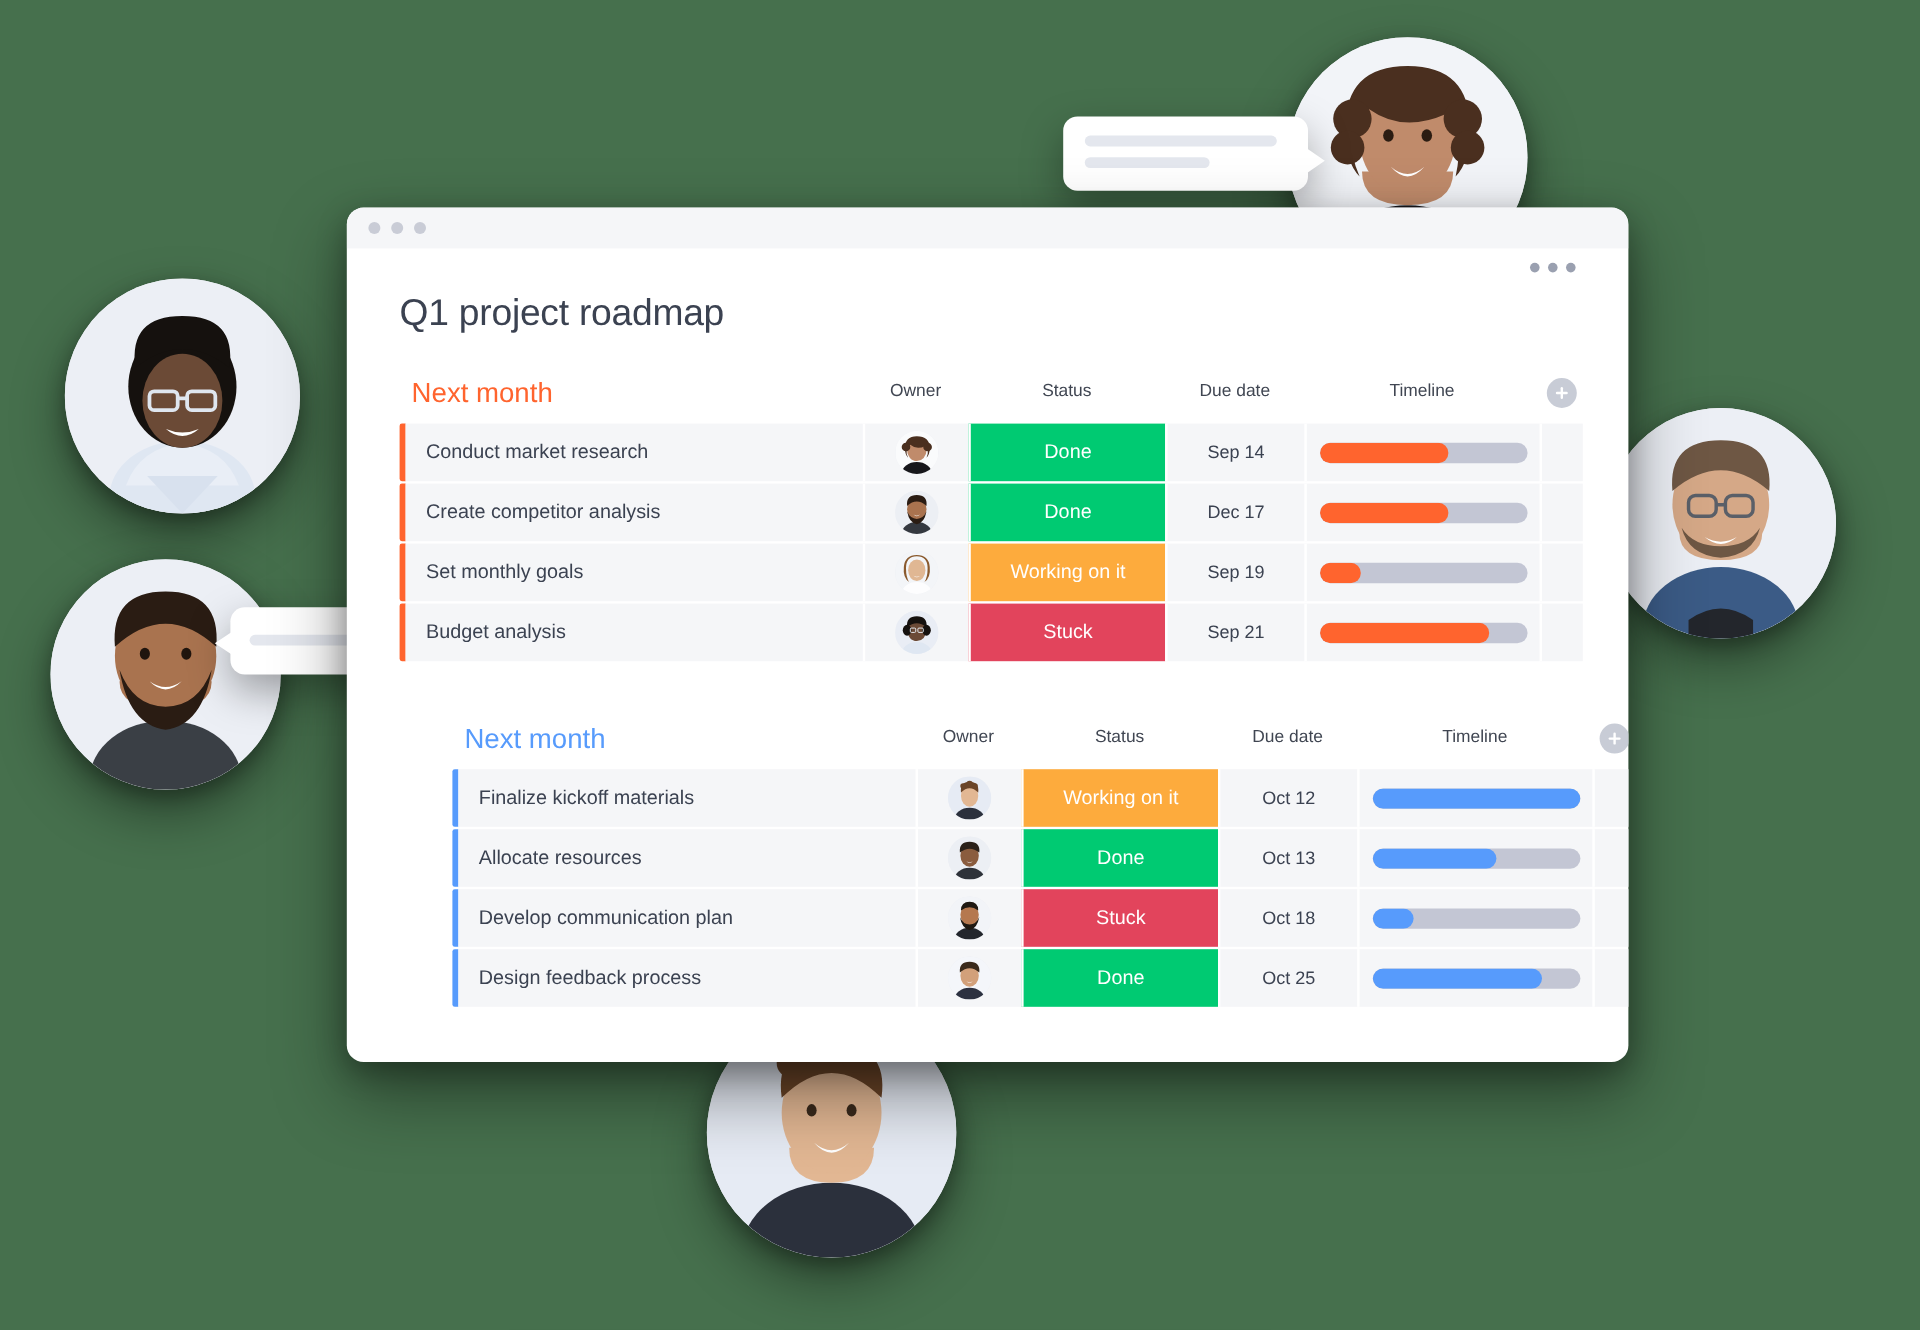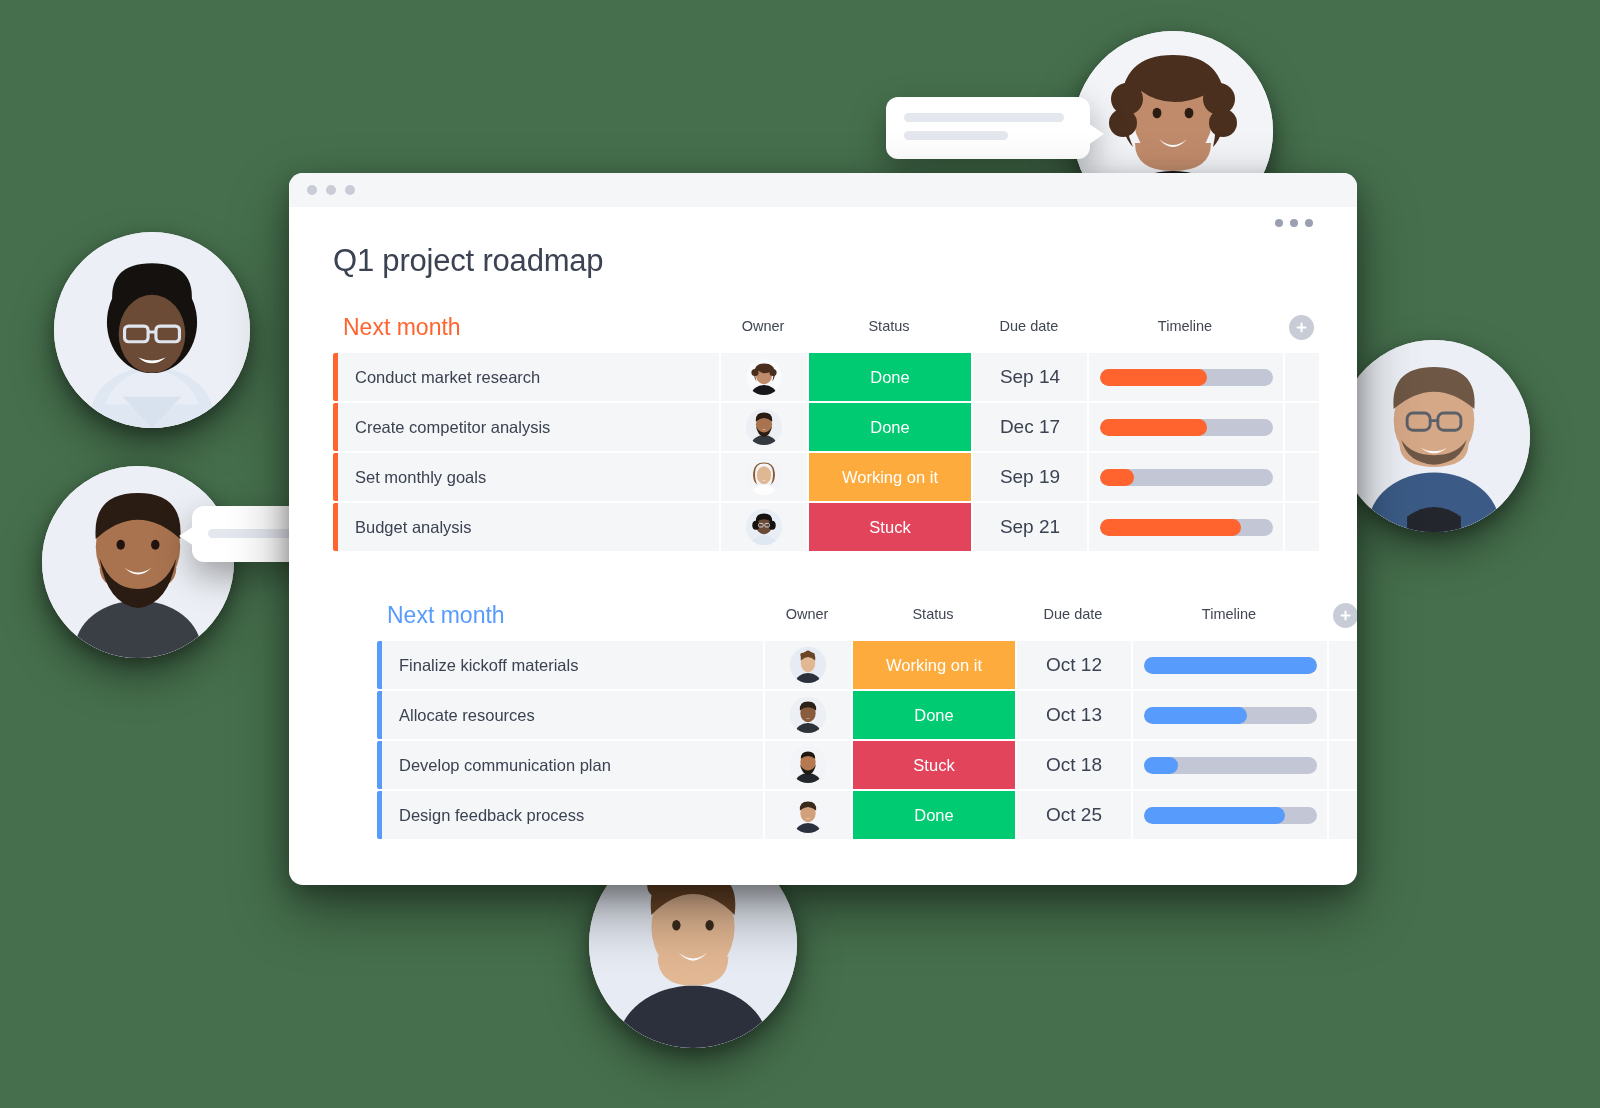--- a/index.html
+++ b/index.html
@@ -112,21 +112,21 @@
     flex: 0 0 164px;
     border-left: 2px solid #ffffff;
     display: flex; align-items: center; justify-content: center;
     color: #ffffff; font-size: 16.5px;
   }
   .c-due {
     flex: 0 0 116px;
     background: #f5f6f8;
     border-left: 2px solid #ffffff;
     display: flex; align-items: center; justify-content: center;
-    font-size: 19px; color: #3b4251;
+    font-size: 15px; color: #3b4251;
   }
   .c-timeline {
     flex: 0 0 196px;
     background: #f5f6f8;
     border-left: 2px solid #ffffff;
     display: flex; align-items: center; justify-content: center;
   }
   .c-pad {
     flex: 0 0 36px;
     background: #f5f6f8;

